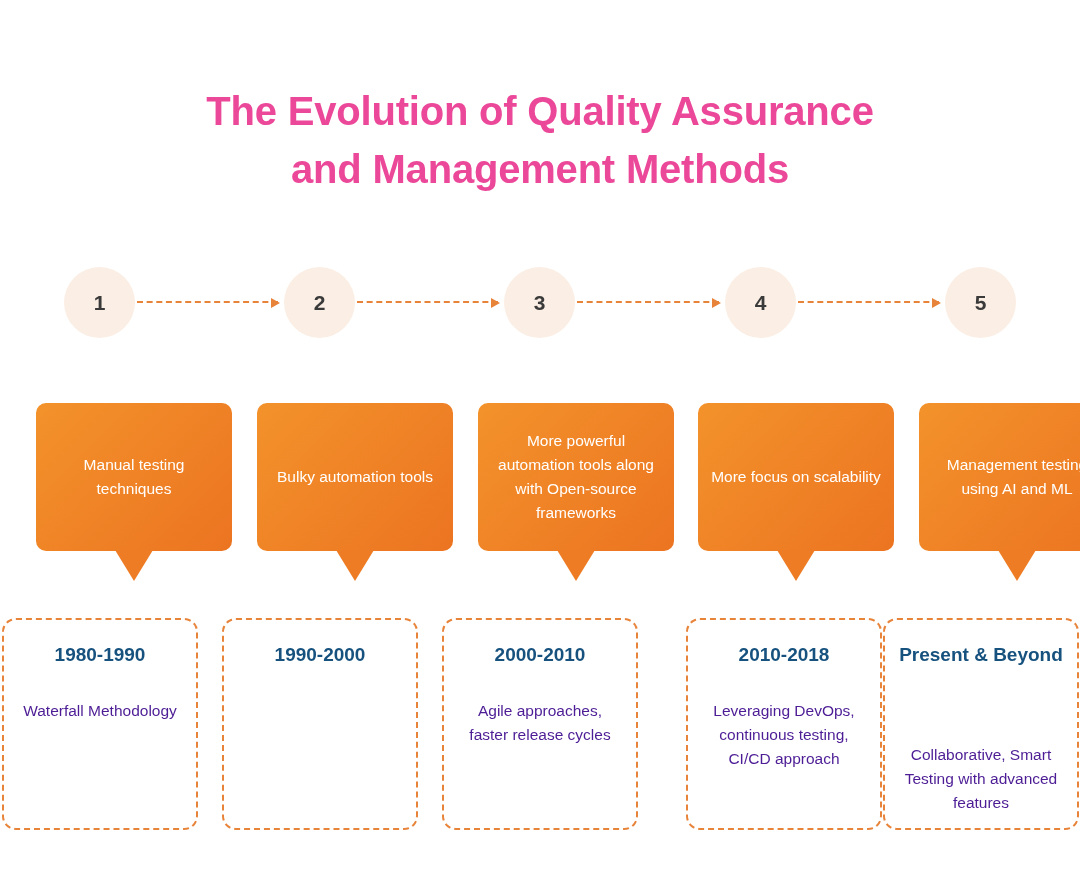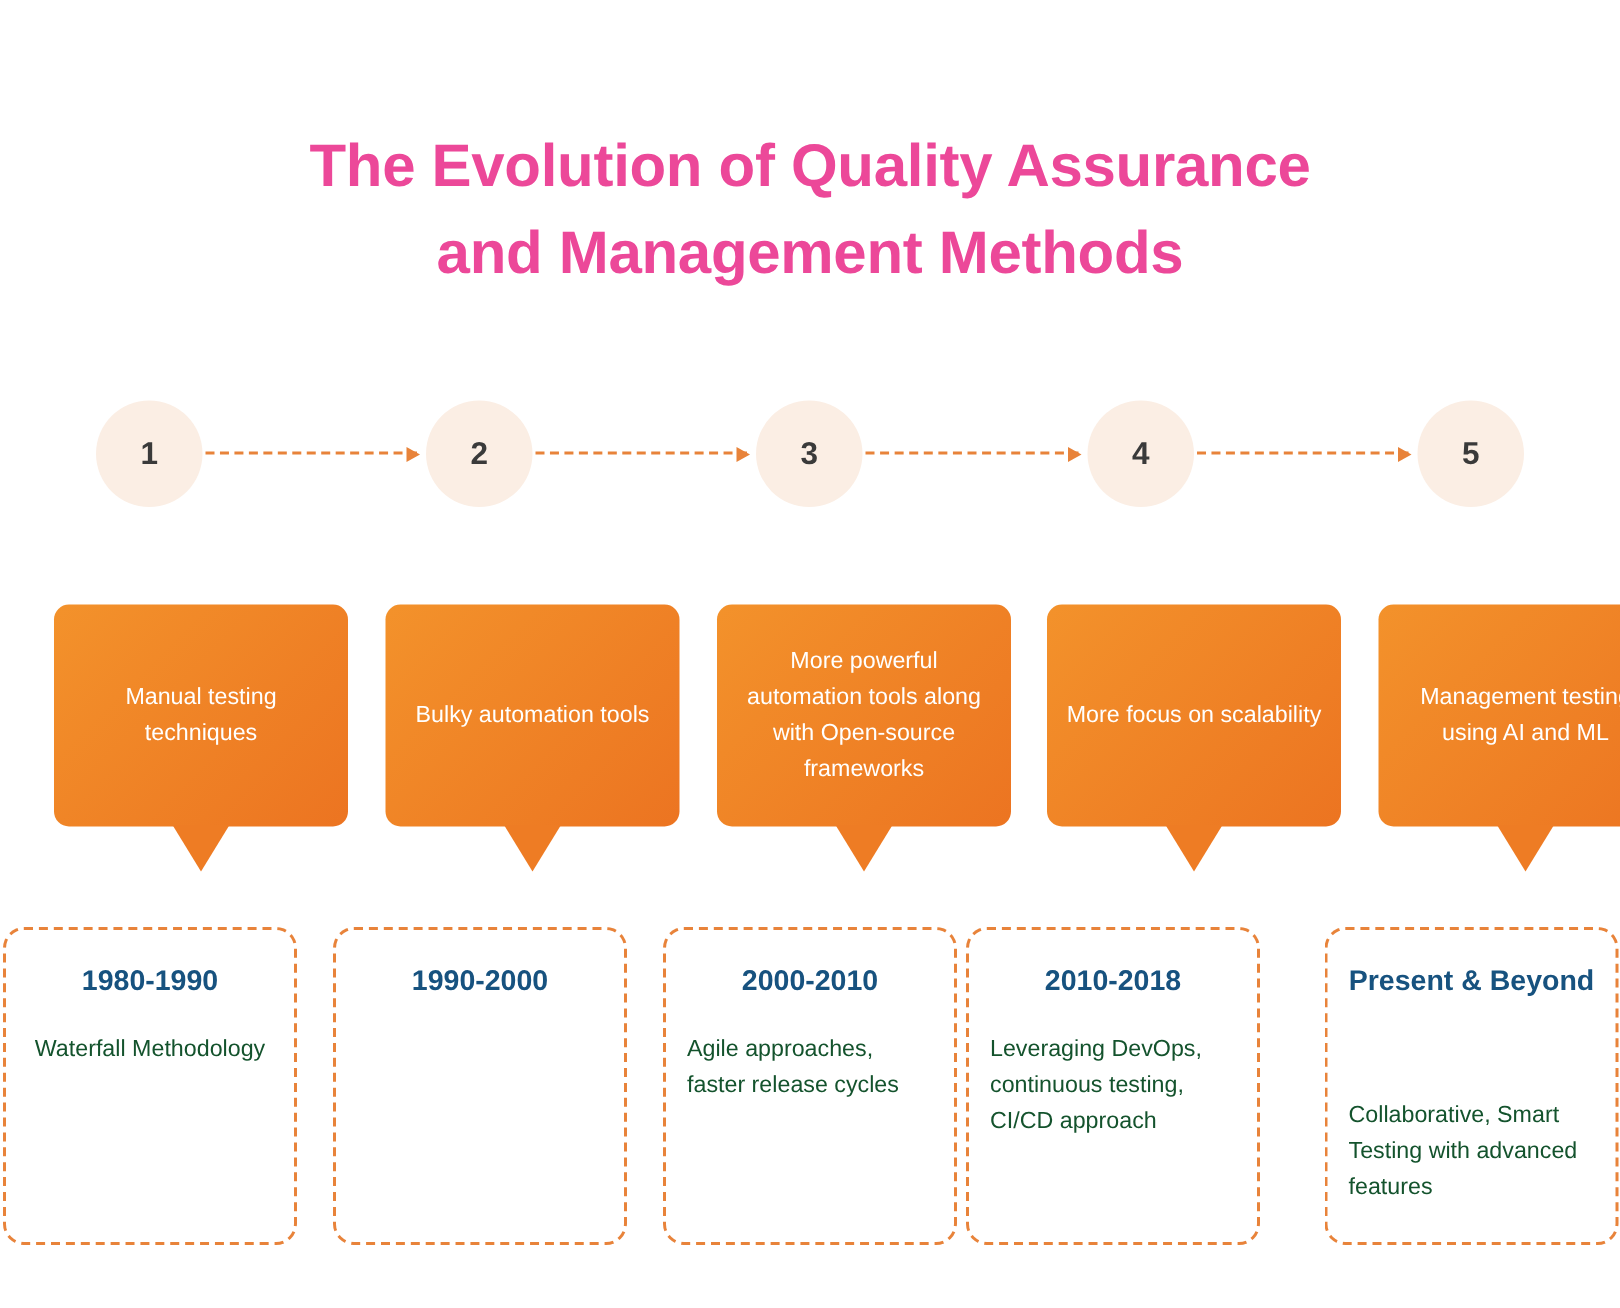--- a/index.html
+++ b/index.html
@@ -124,27 +124,27 @@
     align-items: center;
     padding: 22px 14px 0 14px;
     background: #ffffff;
   }
   .dcard .years {
     color: #17527f;
     font-size: 19px;
     font-weight: bold;
     line-height: 26px;
     text-align: center;
-    margin-bottom: 20px;
+    margin-bottom: 31px;
   }
   .dcard .desc {
-    color: #14532d;
+    color: #4c1d95;
     font-size: 15.5px;
     line-height: 24px;
-    text-align: left;
+    text-align: center;
   }
 </style>
 </head>
 <body>
 
 <h1 class="title">
   <span class="line">The Evolution of Quality Assurance</span>
   <span class="line">and Management Methods</span>
 </h1>
 
@@ -199,21 +199,21 @@
     <div class="years">1980-1990</div>
     <div class="desc">Waterfall Methodology</div>
   </div>
   <div class="dcard" style="left:222px;">
     <div class="years">1990-2000</div>
   </div>
   <div class="dcard" style="left:442px;">
     <div class="years">2000-2010</div>
     <div class="desc">Agile approaches, faster release cycles</div>
   </div>
-  <div class="dcard" style="left:644px;">
+  <div class="dcard" style="left:686px;">
     <div class="years">2010-2018</div>
     <div class="desc">Leveraging DevOps, continuous testing, CI/CD approach</div>
   </div>
   <div class="dcard" style="left:883px;gap:44px;">
     <div class="years">Present &amp; Beyond</div>
     <div class="desc">Collaborative, Smart Testing with advanced features</div>
   </div>
 </div>
 
 </body></html>

